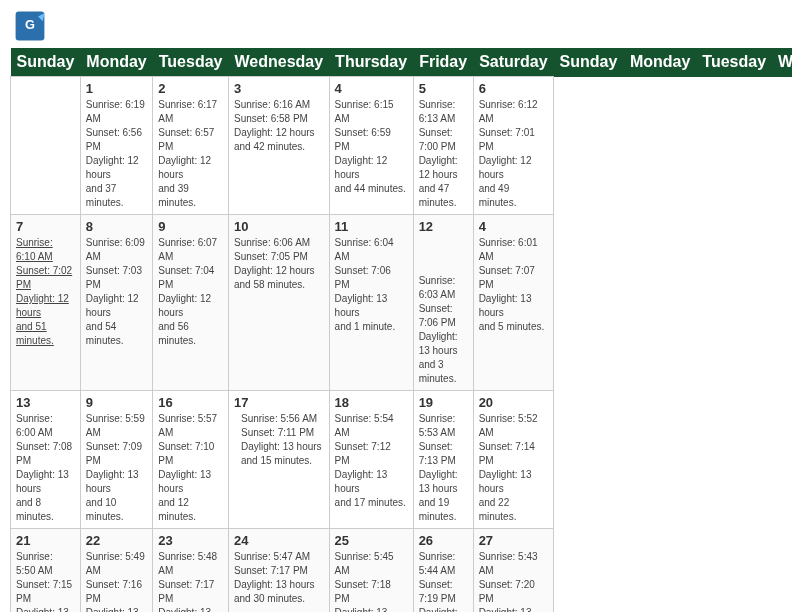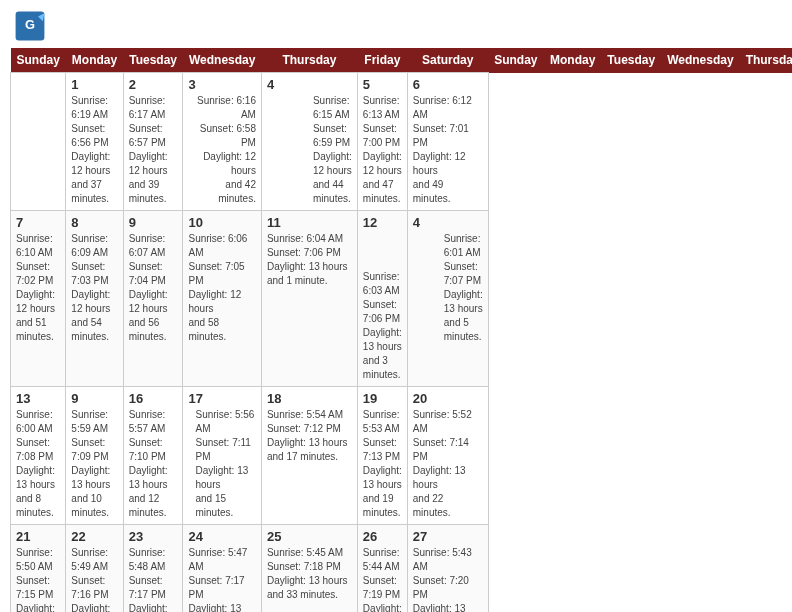--- a/index.html
+++ b/index.html
@@ -52,25 +52,25 @@
     .location {
       font-size: 14px;
       color: #555;
     }
     table {
       width: 100%;
       border-collapse: collapse;
       font-size: 11px;
     }
     th {
-      background-color: #7f1d1d;
+      background-color: #14532d;
       color: #fff;
-      text-align: center;
+      text-align: left;
       padding: 5px 6px;
-      font-size: 12px;
+      font-size: 16px;
       font-weight: bold;
     }
     td {
       border: 1px solid #ccc;
       vertical-align: top;
       padding: 4px 5px;
       width: calc(100% / 7);
       min-height: 70px;
       height: 80px;
     }
@@ -149,28 +149,28 @@
         </td>
         <td>
           <div class="day-number">2</div>
           <div class="day-info" style="white-space: pre-line;">Sunrise: 6:17 AM
 Sunset: 6:57 PM
 Daylight: 12 hours
 and 39 minutes.</div>
         </td>
         <td>
           <div class="day-number">3</div>
-          <div class="day-info" style="white-space: pre-line; text-align: right;">Sunrise: 6:16 AM
+          <div class="day-info" style="white-space: pre-line;">Sunrise: 6:16 AM
 Sunset: 6:58 PM
 Daylight: 12 hours
 and 42 minutes.</div>
         </td>
         <td>
           <div class="day-number">4</div>
-          <div class="day-info" style="white-space: pre-line; margin-left: 46px;">Sunrise: 6:15 AM
+          <div class="day-info" style="white-space: pre-line;">Sunrise: 6:15 AM
 Sunset: 6:59 PM
 Daylight: 12 hours
 and 44 minutes.</div>
         </td>
         <td>
           <div class="day-number">5</div>
           <div class="day-info" style="white-space: pre-line;">Sunrise: 6:13 AM
 Sunset: 7:00 PM
 Daylight: 12 hours
 and 47 minutes.</div>
@@ -179,21 +179,21 @@
           <div class="day-number">6</div>
           <div class="day-info" style="white-space: pre-line;">Sunrise: 6:12 AM
 Sunset: 7:01 PM
 Daylight: 12 hours
 and 49 minutes.</div>
         </td>
       </tr>
       <tr class="week-row">
         <td>
           <div class="day-number">7</div>
-          <div class="day-info" style="white-space: pre-line;">Sunrise: 6:10 AM
+          <div class="day-info" style="white-space: pre-line; text-decoration: underline;">Sunrise: 6:10 AM
 Sunset: 7:02 PM
 Daylight: 12 hours
 and 51 minutes.</div>
         </td>
         <td>
           <div class="day-number">8</div>
           <div class="day-info" style="white-space: pre-line;">Sunrise: 6:09 AM
 Sunset: 7:03 PM
 Daylight: 12 hours
 and 54 minutes.</div>
@@ -221,21 +221,21 @@
         </td>
         <td>
           <div class="day-number">12</div>
           <div class="day-info" style="white-space: pre-line; margin-top: 40px;">Sunrise: 6:03 AM
 Sunset: 7:06 PM
 Daylight: 13 hours
 and 3 minutes.</div>
         </td>
         <td>
           <div class="day-number">4</div>
-          <div class="day-info" style="white-space: pre-line; margin-left: 31px;">Sunrise: 6:01 AM
+          <div class="day-info" style="white-space: pre-line;">Sunrise: 6:01 AM
 Sunset: 7:07 PM
 Daylight: 13 hours
 and 5 minutes.</div>
         </td>
       </tr>
       <tr class="week-row">
         <td>
           <div class="day-number">13</div>
           <div class="day-info" style="white-space: pre-line;">Sunrise: 6:00 AM
 Sunset: 7:08 PM

